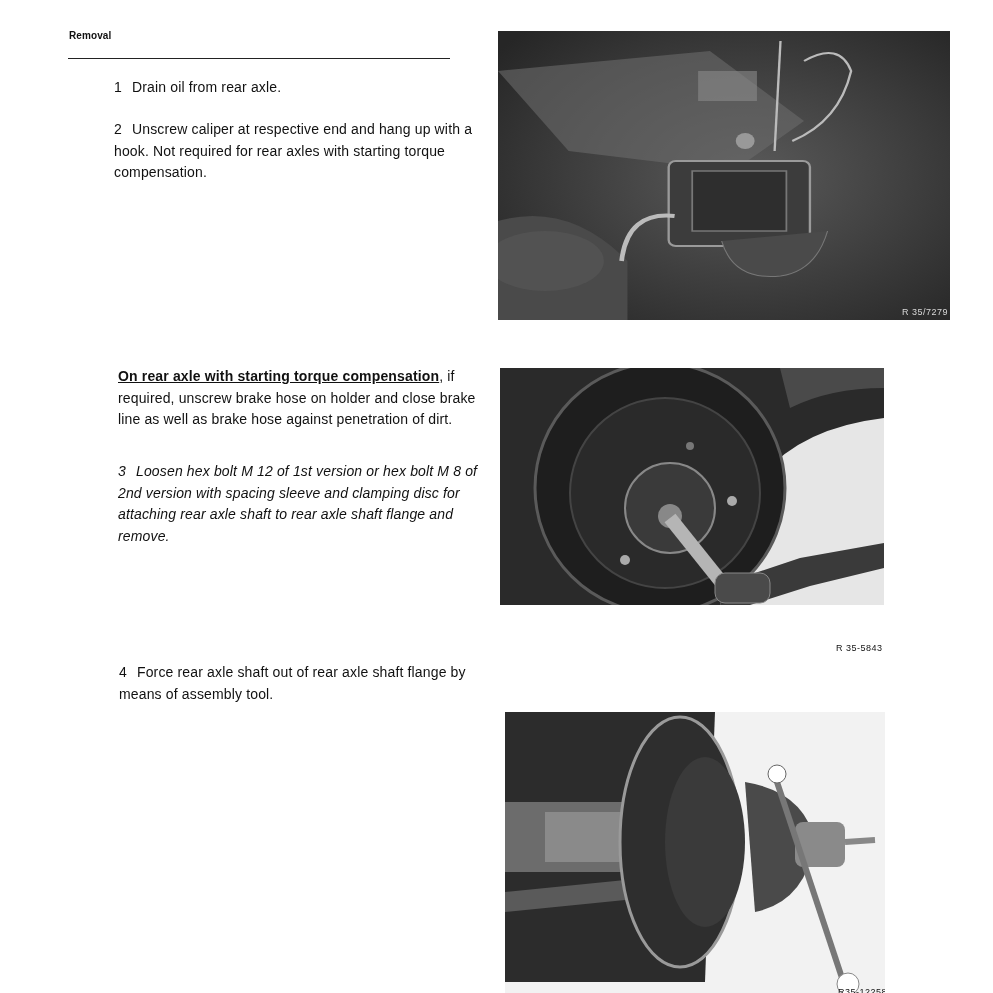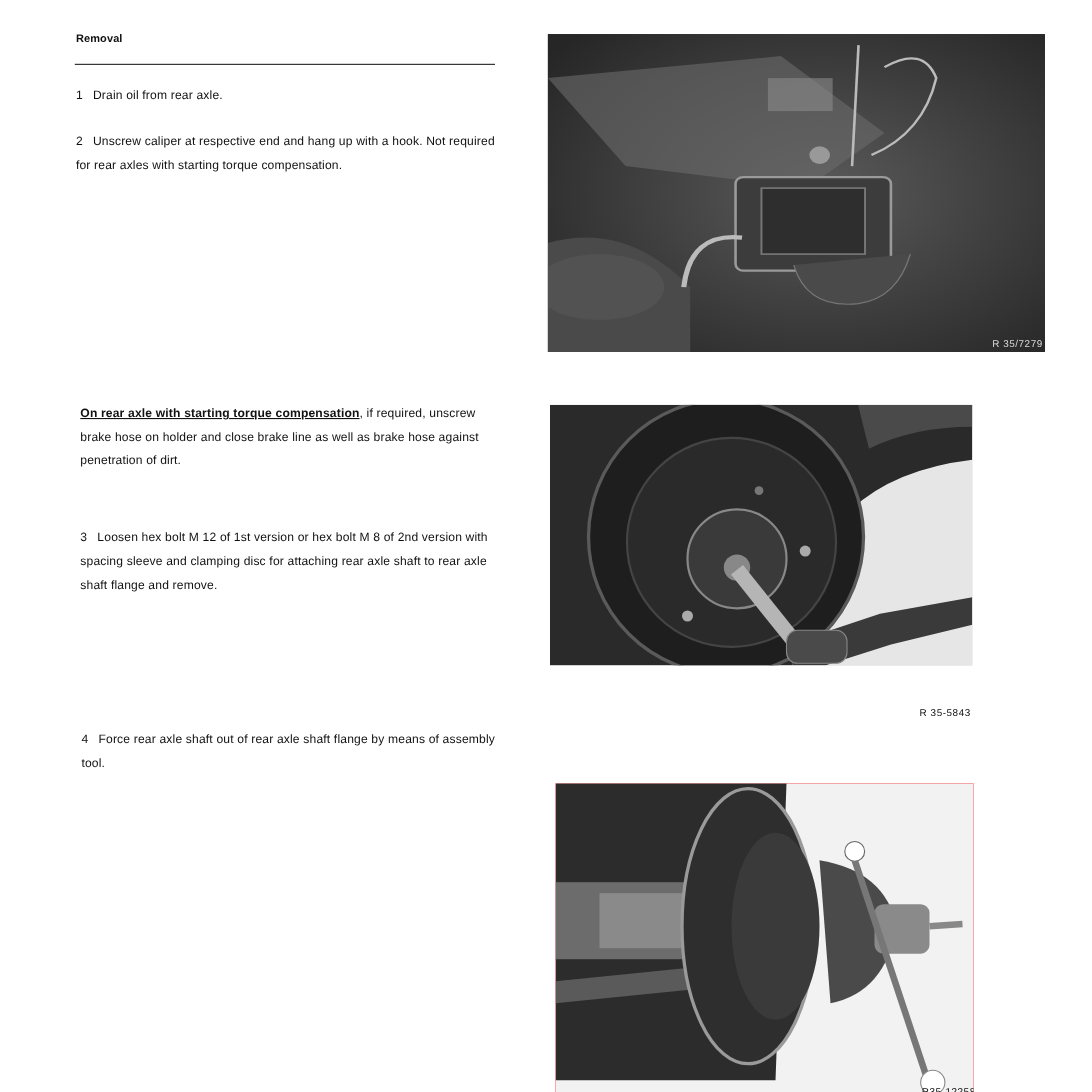--- a/index.html
+++ b/index.html
@@ -11,22 +11,23 @@
   }
   .heading {
     position: absolute; left: 69px; top: 30px;
     font-size: 10px; font-weight: bold; letter-spacing: 0.1px;
   }
   .rule {
     position: absolute; left: 68px; top: 58px; width: 382px; height: 0;
     border-top: 1.5px solid #222;
   }
   .para {
-    position: absolute; font-size: 11px; line-height: 21.5px; width: 400px;
+    position: absolute; font-size: 14px; line-height: 21.5px; width: 400px;
     letter-spacing: 0.15px;
+    margin-left: 45px;
   }
   .para .num { margin-right: 6px; }
   .para b { font-weight: bold; text-decoration: underline; }
   .photo {
     position: absolute; overflow: hidden;
     background: #3a3a3a;
   }
   .photo svg { display: block; width: 100%; height: 100%; }
   .caption {
     position: absolute; font-size: 9px; font-family: "Liberation Sans", sans-serif;
@@ -47,21 +48,21 @@
 
 <div class="para" style="left:69px; top:119px; width:395px;">
   <span class="num">2</span>
   <span>Unscrew caliper at respective end and hang up with a hook. Not required for rear axles with starting torque compensation.</span>
 </div>
 
 <div class="para" style="left:73px; top:366px; width:375px;">
   <b>On rear axle with starting torque compensation</b><span>, if required, unscrew brake hose on holder and close brake line as well as brake hose against penetration of dirt.</span>
 </div>
 
-<div class="para" style="left:73px; top:479px; width:380px;">
+<div class="para" style="left:73px; top:461px; width:380px;font-style:italic;">
   <span class="num">3</span>
   <span>Loosen hex bolt M 12 of 1st version or hex bolt M 8 of 2nd version with spacing sleeve and clamping disc for attaching rear axle shaft to rear axle shaft flange and remove.</span>
 </div>
 
 <div class="para" style="left:74px; top:662px; width:380px;">
   <span class="num">4</span>
   <span>Force rear axle shaft out of rear axle shaft flange by means of assembly tool.</span>
 </div>
 
 <div class="photo" style="left:498px; top:31px; width:452px; height:289px;">

